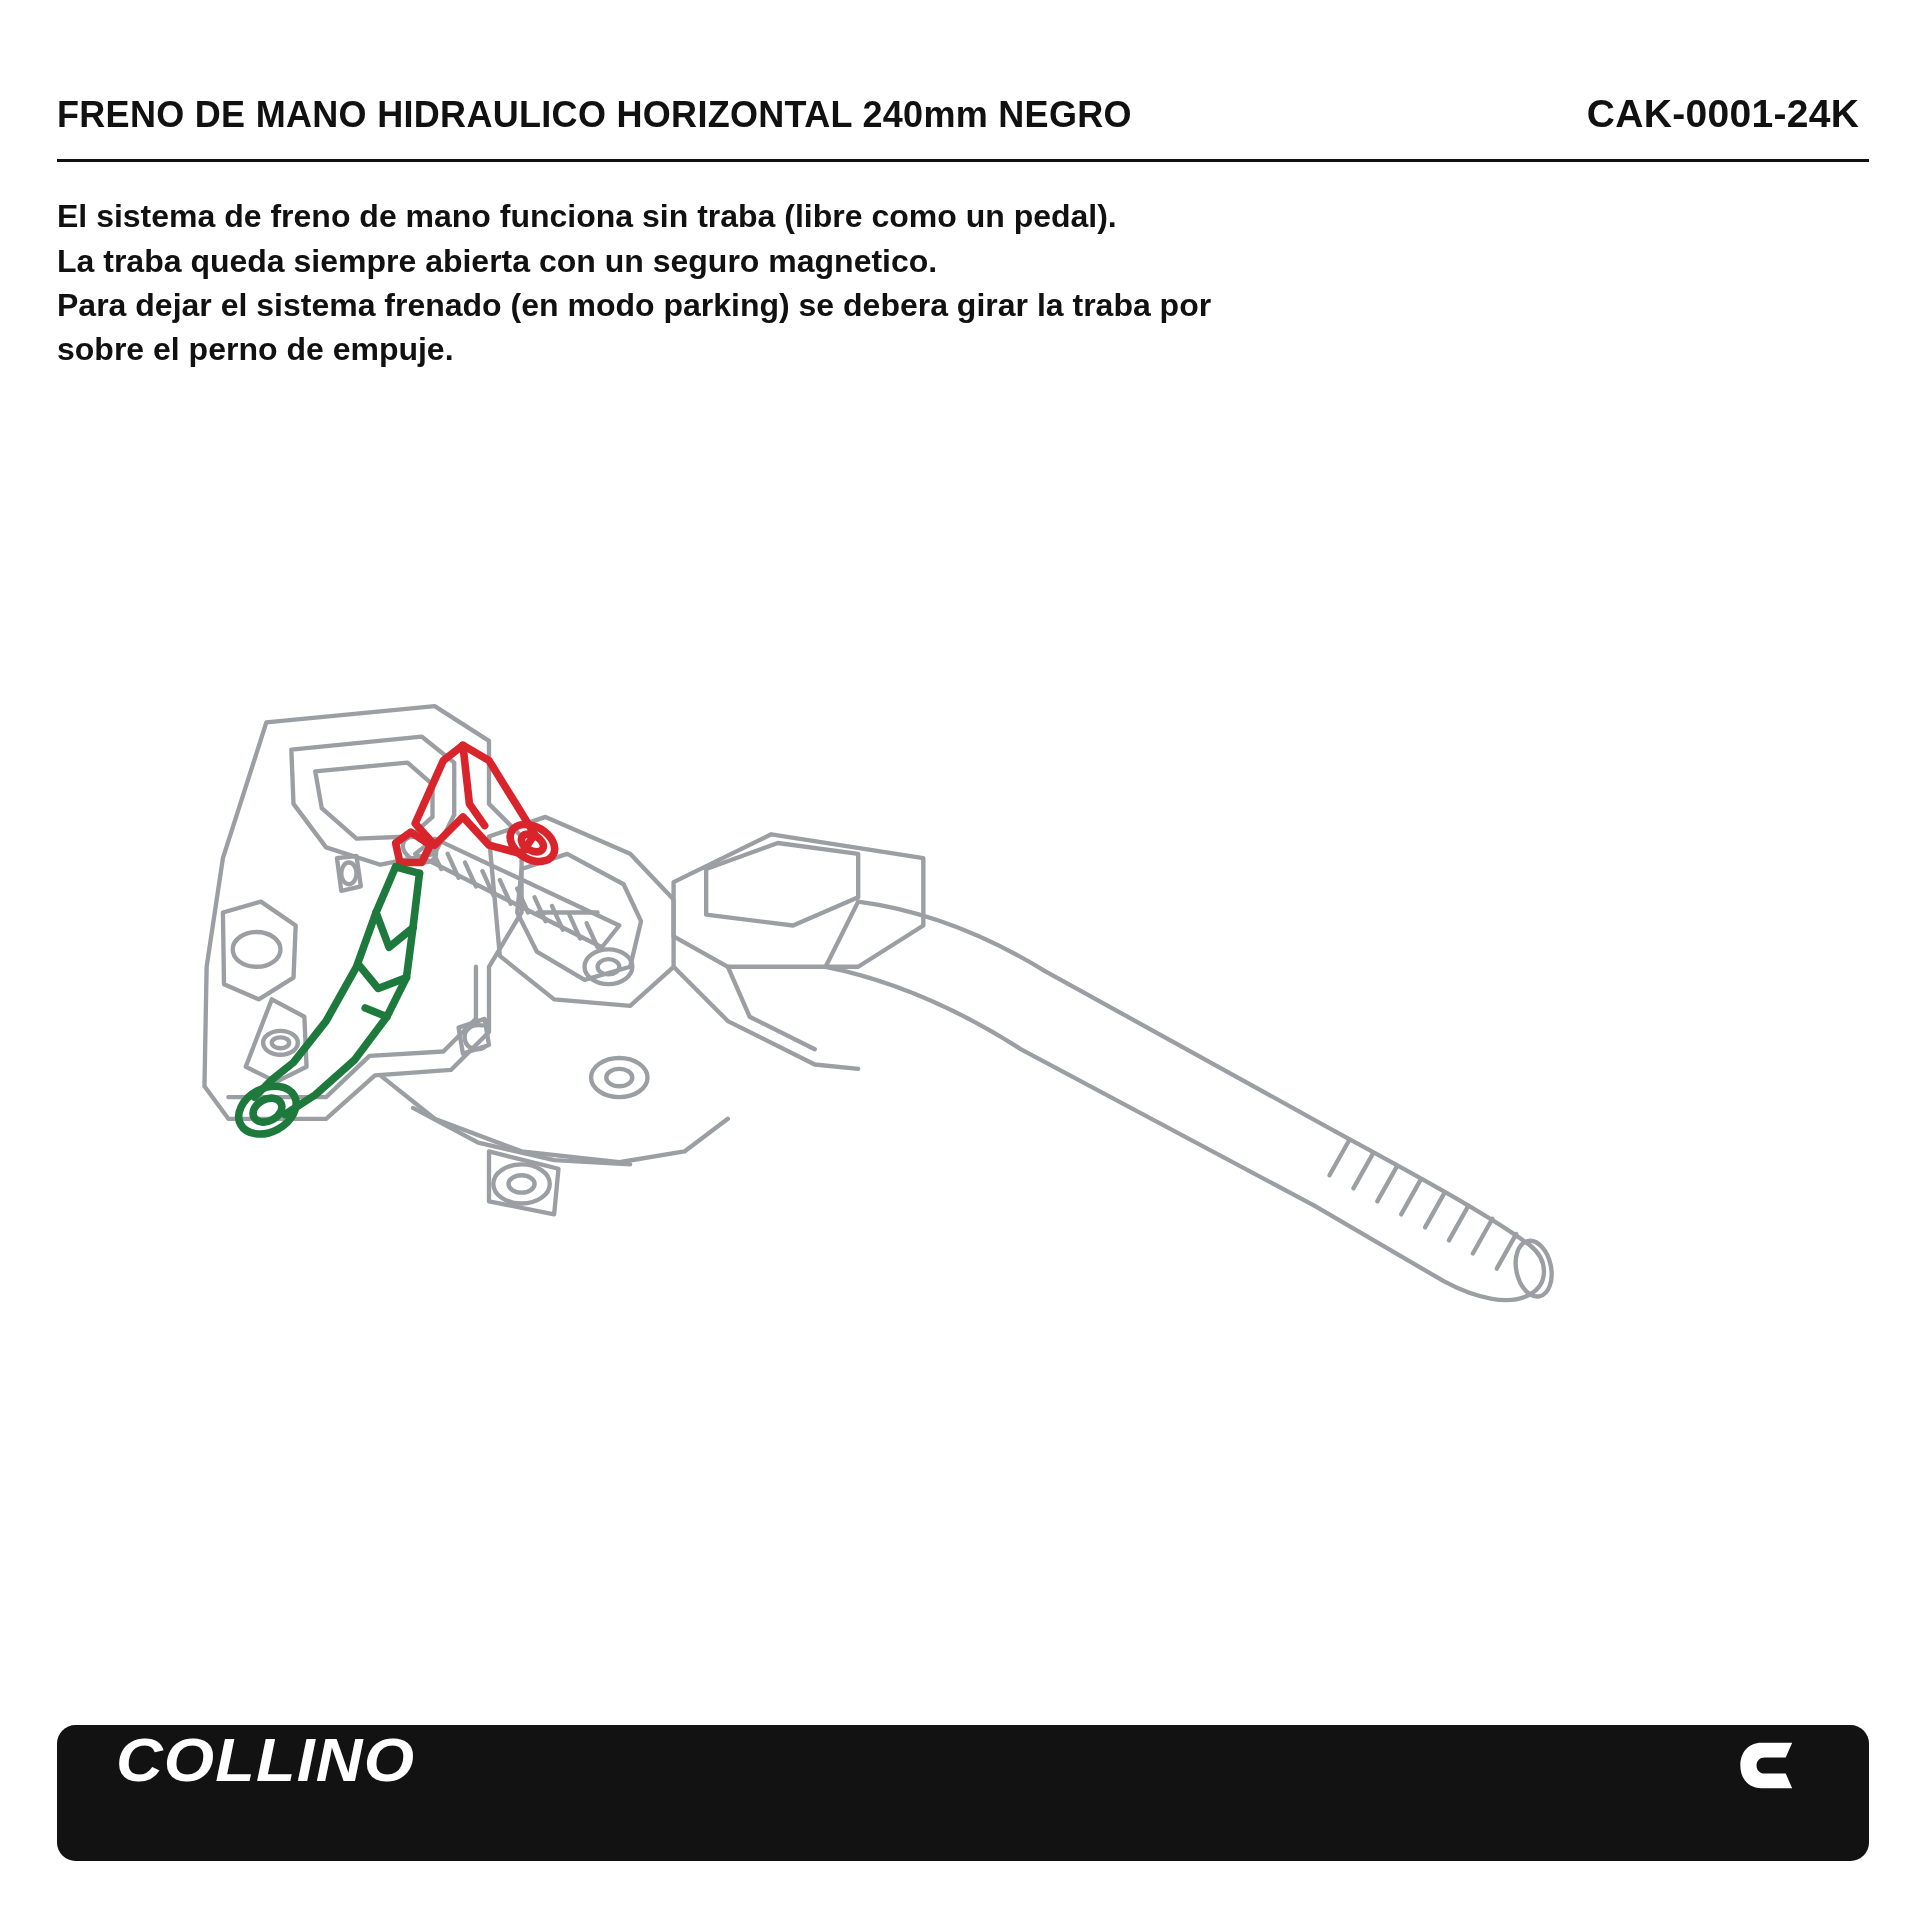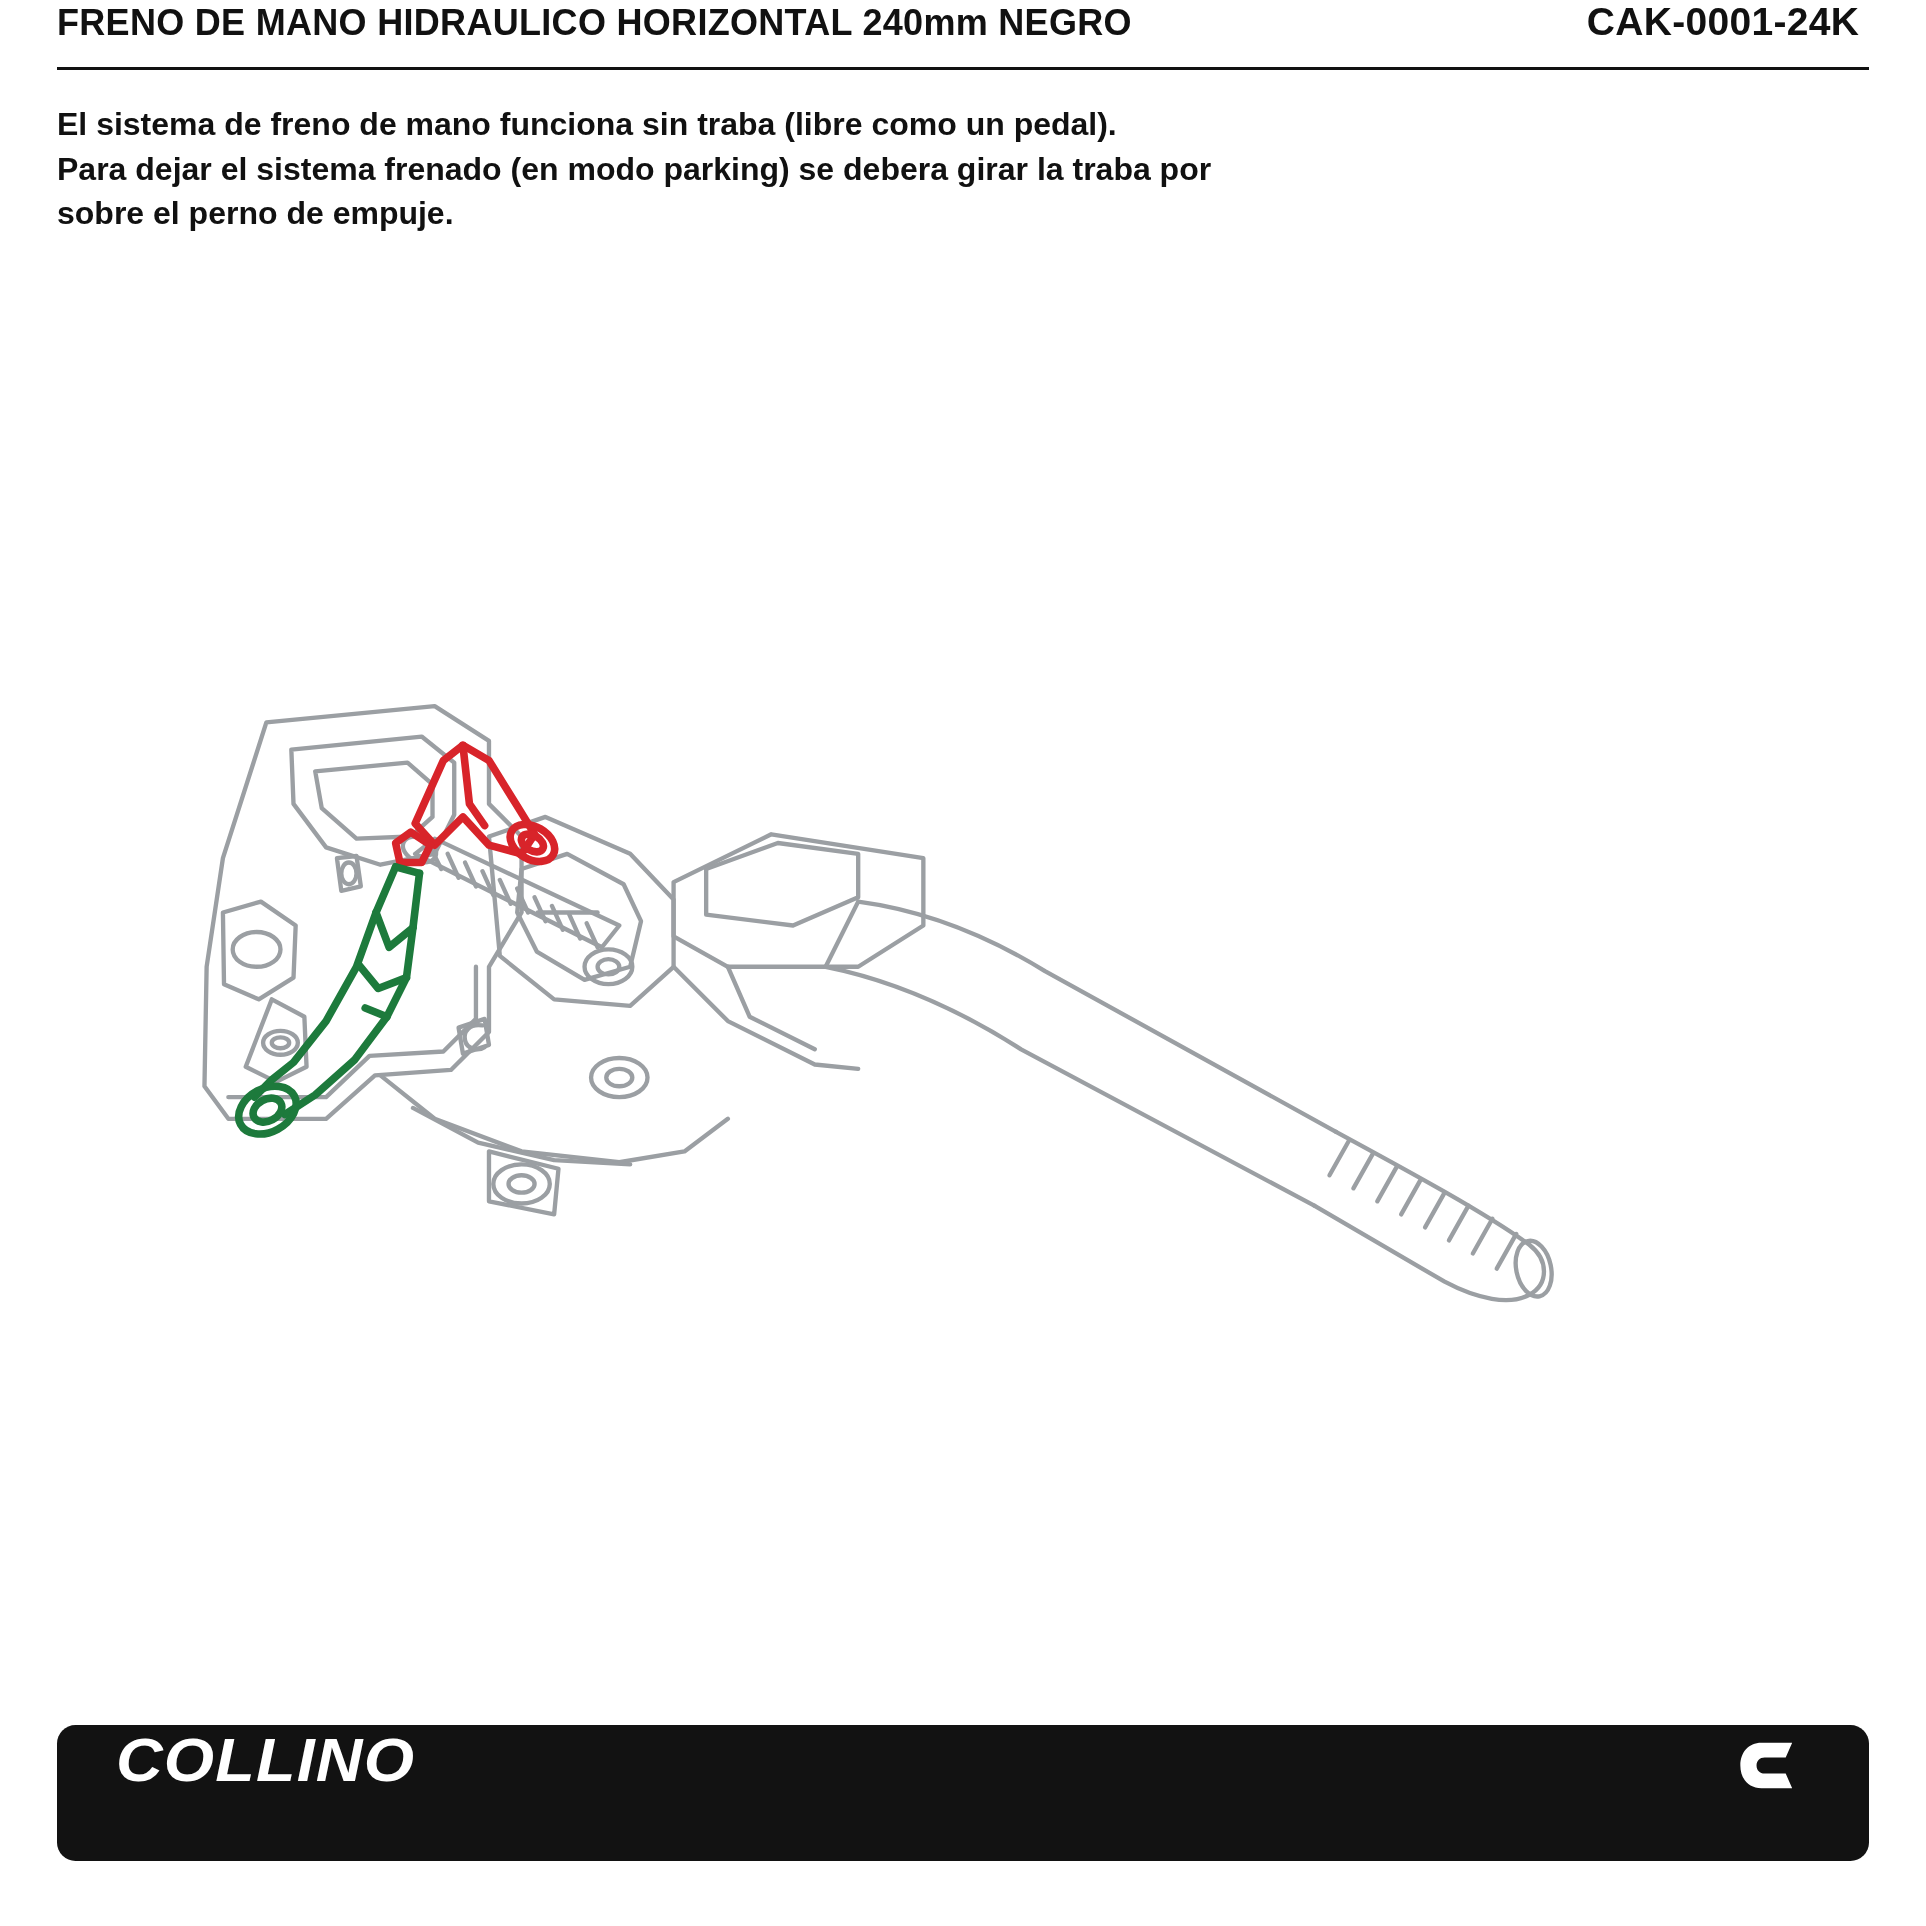--- a/index.html
+++ b/index.html
@@ -21,20 +21,21 @@
     width: 1926px;
     height: 1926px;
     box-sizing: border-box;
     padding: 0 57px;
   }
   
   .header-row {
     display: flex;
     align-items: baseline;
     justify-content: space-between;
+    padding-top: 92px;
   }
   .header-title {
     font-size: 36px;
     font-weight: 700;
     letter-spacing: 0.3px;
     color: #111111;
     white-space: nowrap;
   }
   .header-code {
     font-size: 39px;
@@ -112,20 +113,21 @@
 <div class="page">
 
   <div class="header-row">
     <div class="header-title">FRENO DE MANO HIDRAULICO HORIZONTAL 240mm NEGRO</div>
     <div class="header-code">CAK-0001-24K</div>
   </div>
   <div class="rule"></div>
 
   <div class="body-text">
     <p>El sistema de freno de mano funciona sin traba (libre como un pedal).</p>
+    <p>La traba queda siempre abierta con un seguro magnetico.</p>
     <p>Para dejar el sistema frenado (en modo parking) se debera girar la traba por</p>
     <p>sobre el perno de empuje.</p>
   </div>
 
   <div class="illustration">
     <svg viewBox="0 0 1450 640" xmlns="http://www.w3.org/2000/svg">
       <g fill="none" stroke="#9b9fa3" stroke-width="4" stroke-linejoin="round" stroke-linecap="round">
 
         <path d="M95 75 L250 60 L300 92 L300 150 L330 180 L330 250 L300 300 L300 360 L265 395 L195 400 L150 440 L60 440 L38 410 L40 300 L55 200 Z"></path>
         <path d="M118 100 L238 88 L268 112 L268 160 L250 196 L200 206 L150 190 L120 150 Z"></path>

